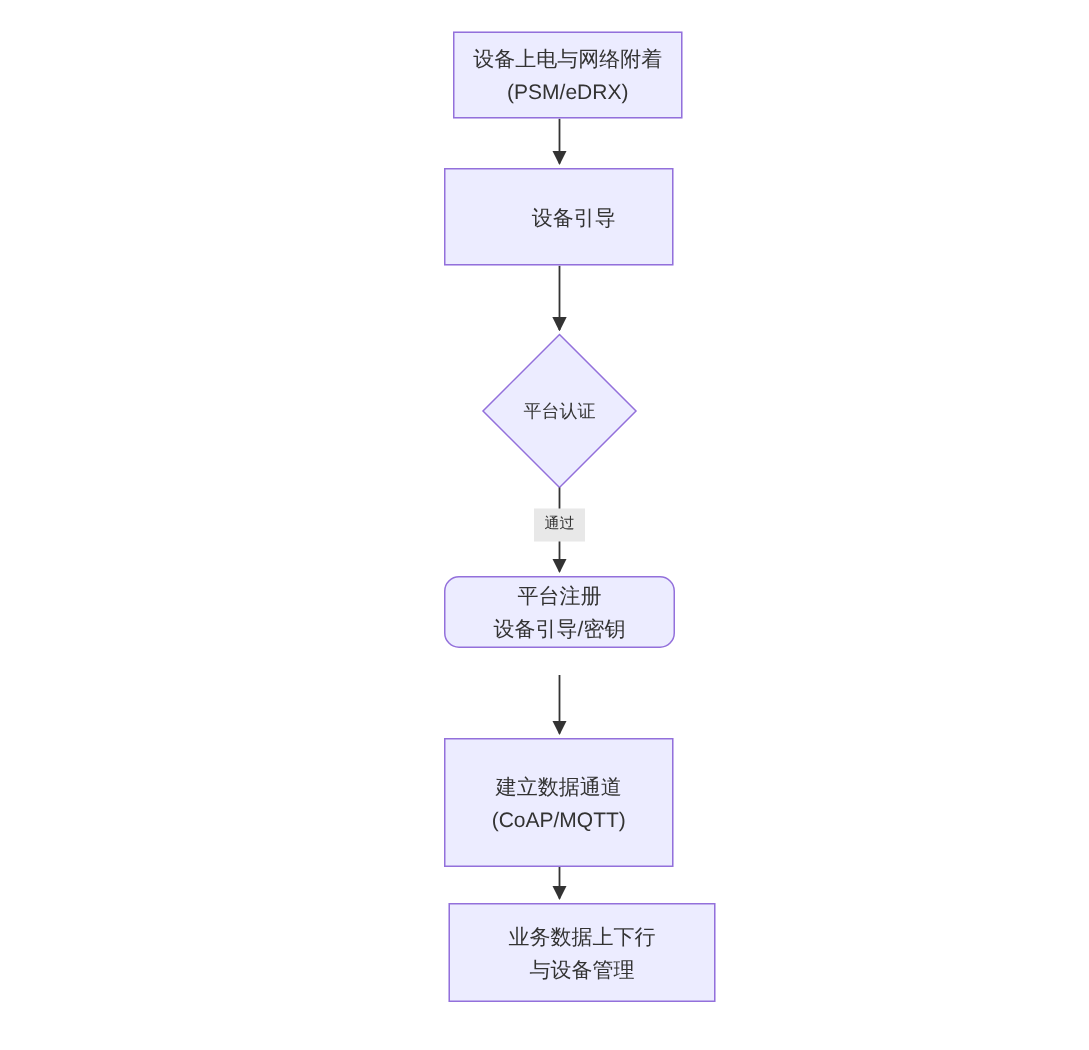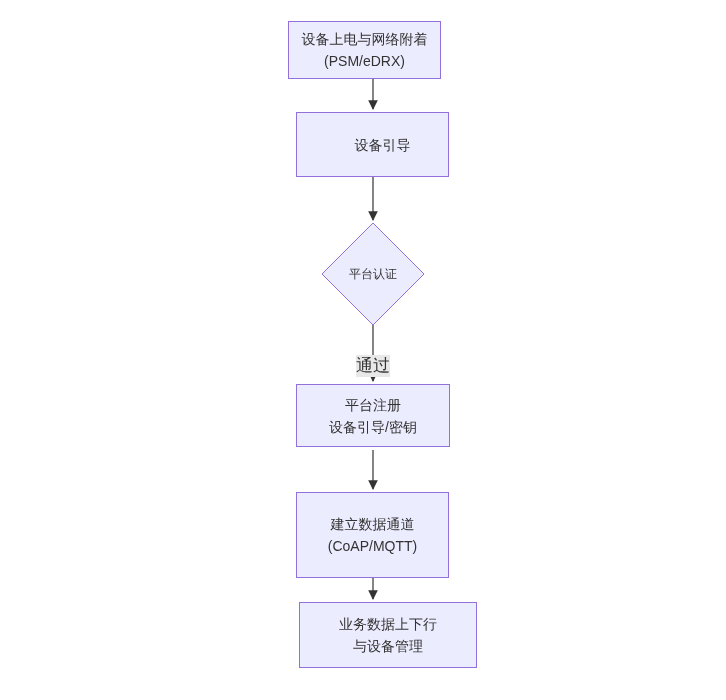--- a/index.html
+++ b/index.html
@@ -41,47 +41,46 @@
     border: 1px solid #9370DB;
     display: flex;
     flex-direction: column;
     align-items: center;
     justify-content: center;
     text-align: center;
     color: #333333;
     font-size: 14px;
     line-height: 22px;
   }
-  .node-1 { left: 288px; top: 21px;  width: 153px; height: 58px; }
+  .node-1 { left: 302px; top: 21px;  width: 153px; height: 58px; }
   .node-2 { left: 296px; top: 112px; width: 153px; height: 65px; padding-left: 20px; }
-  .node-3 { left: 296px; top: 384px; width: 154px; height: 63px; }
+  .node-3 { left: 296px; top: 384px; width: 154px; height: 48px; border-radius: 10px; }
   .node-4 { left: 296px; top: 492px; width: 153px; height: 86px; }
   .node-5 { left: 299px; top: 602px; width: 178px; height: 66px; }
   .diamond-label {
     position: absolute;
     left: 323px;
     top: 263px;
     width: 100px;
     text-align: center;
     color: #333333;
     font-size: 12px;
     line-height: 22px;
   }
   .edge-label {
     position: absolute;
     left: 356px;
     top: 339px;
     width: 34px;
     height: 22px;
     background: #e8e8e8;
     color: #333333;
-    font-size: 17px;
+    font-size: 10px;
     line-height: 22px;
     text-align: center;
-    margin-top: 16px;
   }
 </style>
 </head>
 <body>
 
 <div class="canvas">
 
   <svg class="edges-layer" width="726" height="700" viewBox="0 0 726 700">
     <defs>
       <marker id="arrowhead" viewBox="0 0 10 10" refX="9" refY="5" markerWidth="8" markerHeight="8" orient="auto">

